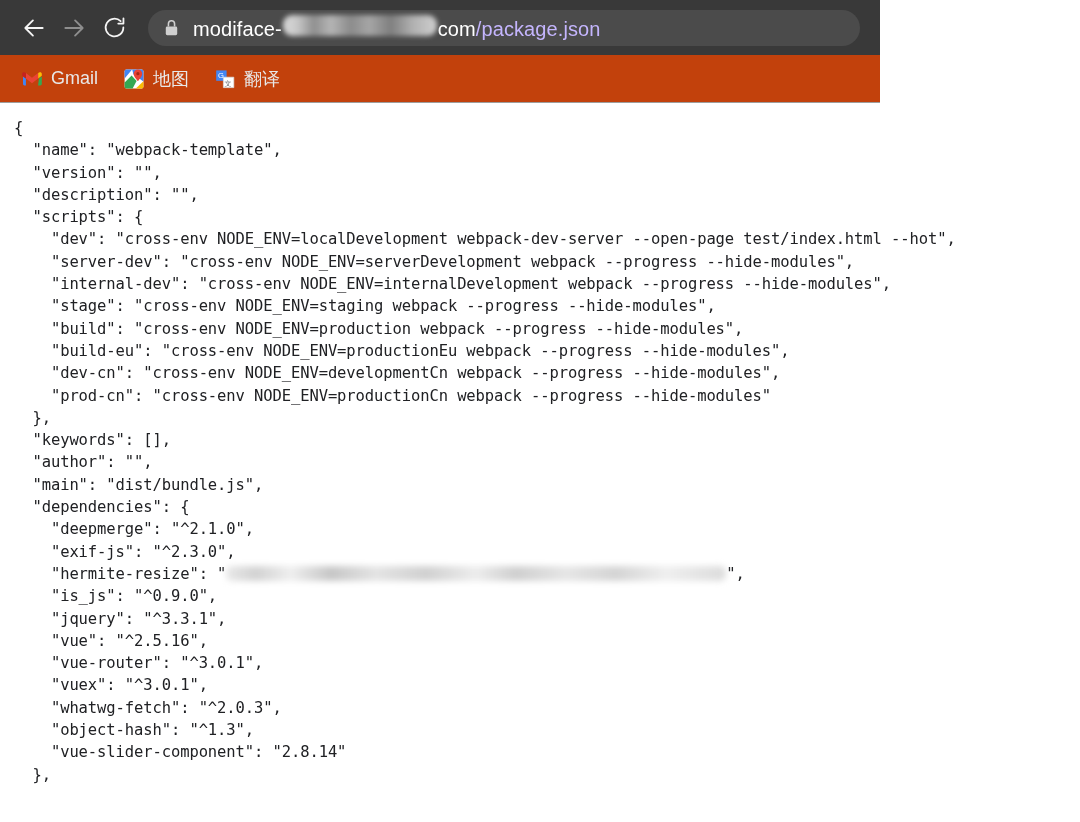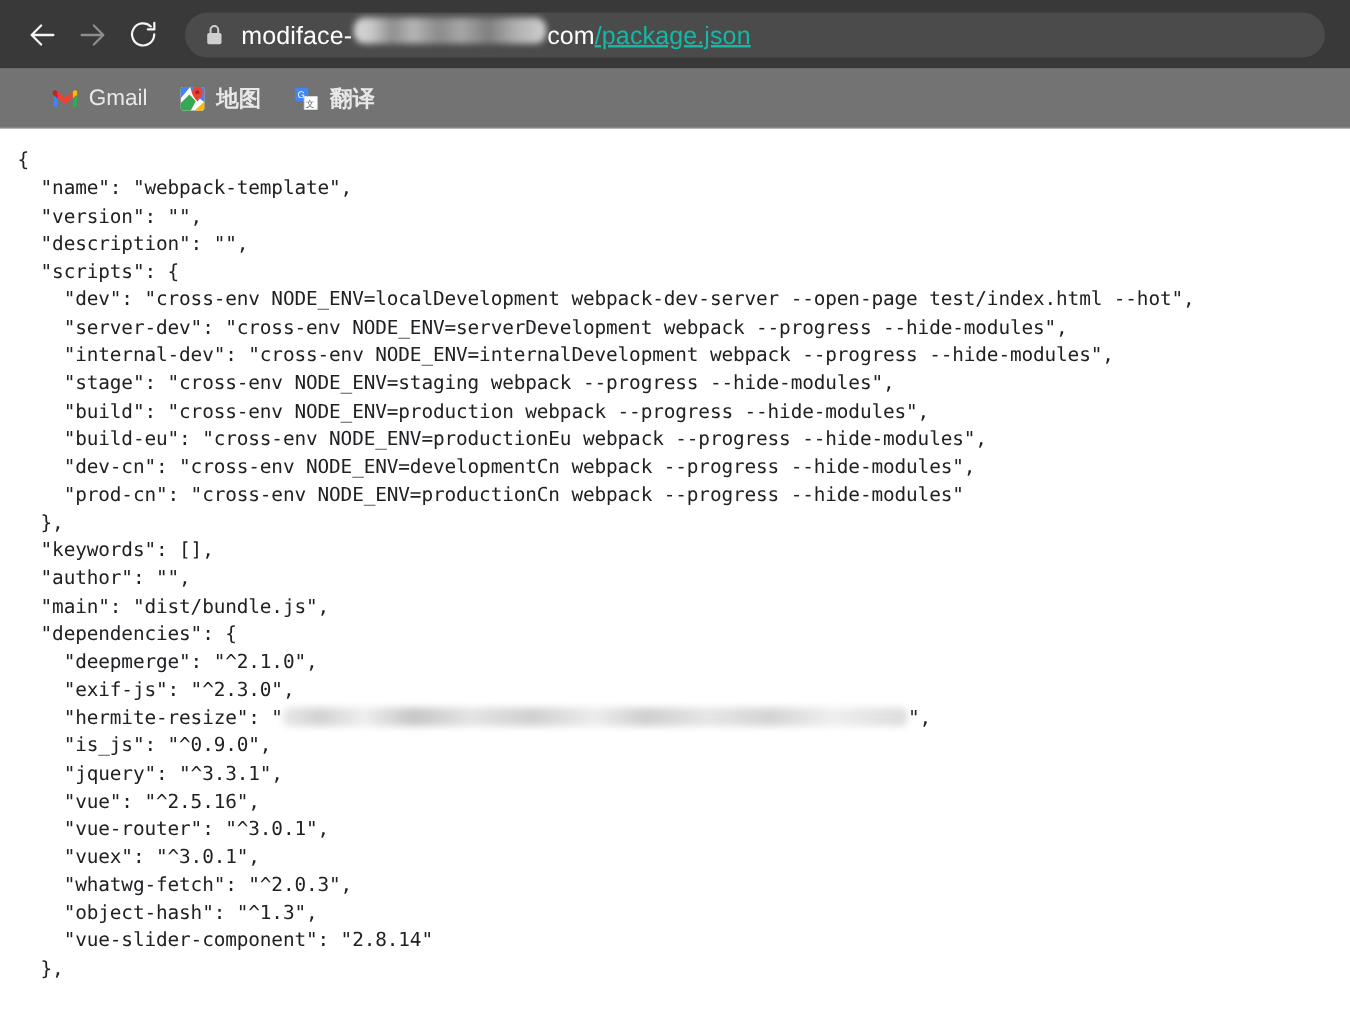--- a/index.html
+++ b/index.html
@@ -5,21 +5,21 @@
   * { margin:0; padding:0; box-sizing:border-box; }
 
   html, body {
     width:1080px; height:822px;
     overflow:hidden;
     background:#ffffff;
     font-family:"Liberation Sans", sans-serif;
   }
 
   
-  #browser-chrome { width:1080px; }
+  #browser-chrome { width:880px; }
 
   #toolbar {
     height:55px;
     background:#393939;
     display:flex;
     align-items:center;
     padding:0 14px;
   }
 
   .nav-btn {
@@ -47,42 +47,42 @@
 
   #url-line {
     display:flex;
     align-items:baseline;
     white-space:nowrap;
     font-size:20px;
     letter-spacing:0.1px;
     font-family:"Liberation Sans", sans-serif;
   }
   .url-strong { color:#ffffff; }
-  .url-dim    { color:#14b8a6;text-decoration:underline; }
+  .url-dim    { color:#c4b5fd; }
 
   
   #url-redaction {
     display:inline-block;
     width:154px; height:21px;
     margin:0 1px -3px 1px;
     border-radius:9px;
     background:linear-gradient(90deg,
         #d8d8d8 0%, #c9c9c9 9%, #8f8f8f 20%, #b5b5b5 31%,
         #8b8b8b 44%, #a6a6a6 56%, #7f7f7f 70%, #b0b0b0 84%, #cfcfcf 100%);
     filter:blur(2.4px);
     vertical-align:middle;
   }
 
   
   #bookmarks-bar {
     height:48px;
-    background:#737373;
-    display:flex;
-    align-items:center;
-    padding:0 32px;
+    background:#c2410c;
+    display:flex;
+    align-items:center;
+    padding:0 12px;
     border-bottom:1px solid #9e9e9e;
   }
 
   .bookmark {
     display:flex;
     align-items:center;
     height:30px;
     padding:0 10px;
     border-radius:4px;
     margin-right:6px;
@@ -91,21 +91,21 @@
     width:20px; height:20px;
     margin-right:9px;
     flex:0 0 auto;
     display:flex; align-items:center; justify-content:center;
   }
   .bookmark .bm-label {
     color:#e8e8e8;
     font-size:18px;
     white-space:nowrap;
   }
-  .bm-label.cjk { font-size:18px;font-weight:bold; }
+  .bm-label.cjk { font-size:18px; }
 
   
   #page-content {
     background:#ffffff;
     height:719px;
     overflow:hidden;
     padding:14px 0 0 0;
   }
 
   #json-pre {

